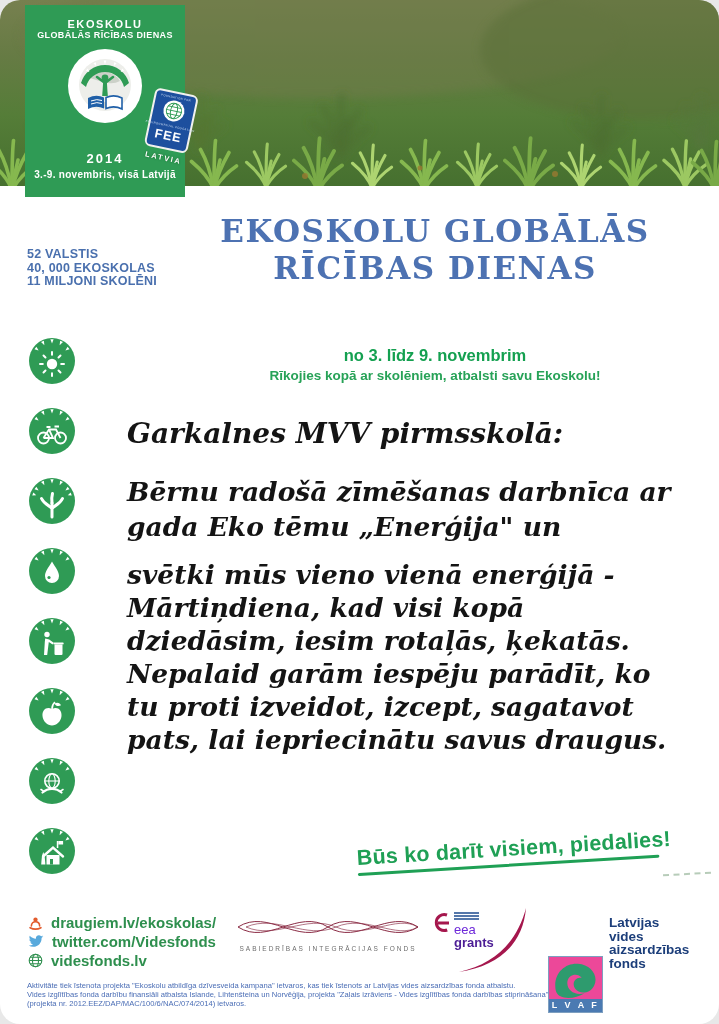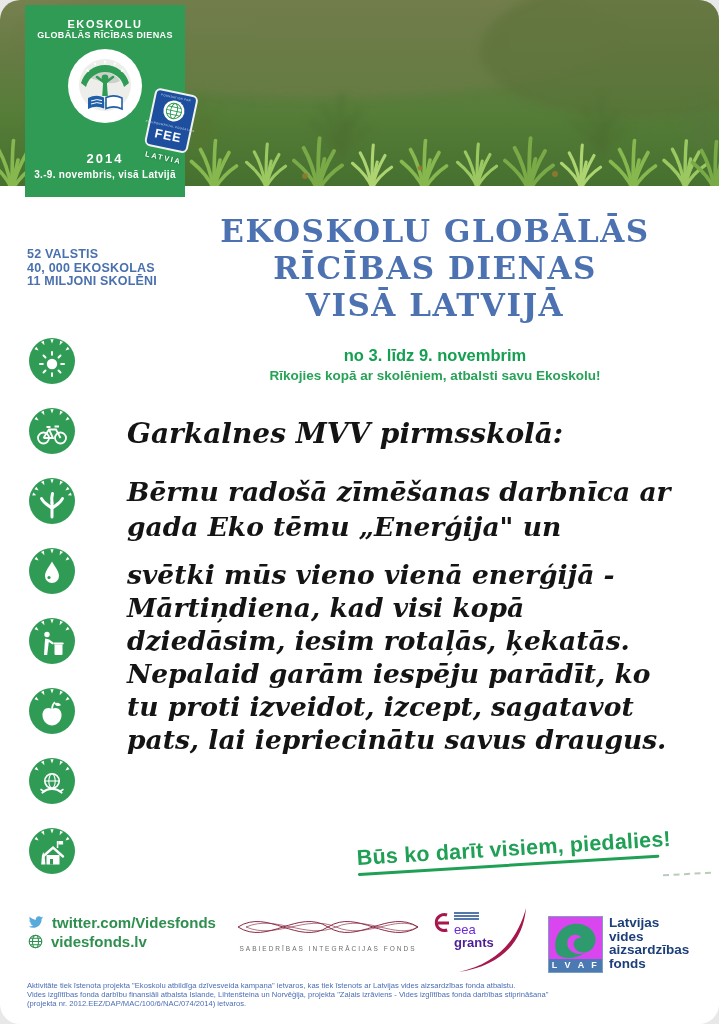--- a/index.html
+++ b/index.html
@@ -63,21 +63,21 @@
   #sif{left:236px;top:914px;width:184px;text-align:center;}
   .sif-name{font-size:6.5px;letter-spacing:2px;color:#6d6d6d;margin-top:1px;white-space:nowrap;}
   #eea{left:433px;top:906px;width:94px;height:70px;}
   .eea-curl{position:absolute;left:0;top:6px;}
   .eea-finelines{position:absolute;left:21px;top:6px;width:25px;}
   .eea-finelines div{height:1.6px;background:#5577aa;margin-bottom:1.6px;}
   .eea-word1{position:absolute;left:21px;top:16px;font-size:13px;font-weight:normal;color:#6d28d9;}
   .eea-word2{position:absolute;left:21px;top:29px;font-size:13px;font-weight:bold;color:#4c1d95;}
   .eea-swoosh{position:absolute;left:24px;top:0;}
   #lvaf{left:548px;top:916px;display:flex;gap:6px;}
-  .lvaf-square{width:55px;height:57px;background:#d946ef;border:1px solid #7d9fc0;position:relative;box-sizing:border-box;}
+  .lvaf-square{width:55px;height:57px;background:#ec4899;border:1px solid #7d9fc0;position:relative;box-sizing:border-box;margin-top:40px;}
   .lvaf-abbr{position:absolute;bottom:0;left:0;right:0;height:13px;background:#4b7ab2;color:#fff;
              font-size:9px;font-weight:bold;letter-spacing:2.5px;text-align:center;line-height:13px;}
   .lvaf-name div{font-size:13.5px;font-weight:bold;color:#1c3e7a;line-height:13.5px;}
 
   
   #fineprint{left:27px;top:982px;width:678px;color:#4a6db5;font-size:7.6px;line-height:8.8px;}
 </style>
 </head>
 <body>
 
@@ -194,21 +194,20 @@
 
   <div class="abs" id="stats">
     <div>52 VALSTIS</div>
     <div>40, 000 EKOSKOLAS</div>
     <div>11 MILJONI SKOLĒNI</div>
   </div>
 
   <div class="abs" id="main-title">
     <div>EKOSKOLU GLOBĀLĀS</div>
     <div>RĪCĪBAS DIENAS</div>
-    <div>VISĀ LATVIJĀ</div>
   </div>
   <div class="abs" id="date-line">no 3. līdz 9. novembrim</div>
   <div class="abs" id="subtitle">Rīkojies kopā ar skolēniem, atbalsti savu Ekoskolu!</div>
 
   <div class="abs" id="icon-col">
     <svg class="eco" viewBox="0 0 46 46">
       <circle cx="23" cy="23" r="23" fill="#2f9b55"></circle>
       <g fill="#fff">
           <path d="M21.4 1.2 L23 5.6 L24.6 1.2 Z"></path>
           <path transform="rotate(-26 23 23)" d="M21.4 1.2 L23 5.6 L24.6 1.2 Z"></path>
@@ -349,20 +348,30 @@
   </div>
 
   <div class="abs" id="cta">
     <div class="cta-text">Būs ko darīt visiem, piedalies!</div>
     <div class="cta-line"></div>
   </div>
   <div class="abs" id="cta-trail"></div>
 
   <div class="abs" id="social">
     <div class="slink">
+      <svg width="15" height="16" viewBox="0 0 16 16">
+        <circle cx="8" cy="4.5" r="2.3" fill="#e25b2d"></circle>
+        <g stroke="#e25b2d" fill="none" stroke-width="1.7" stroke-linecap="round">
+          <path d="M3.6 11.2 c0 -3 2 -4.6 4.4 -4.6 s4.4 1.6 4.4 4.6"></path>
+          <path d="M2.2 13 c3.7 2 7.9 2 11.6 0"></path>
+        </g>
+      </svg>
+      <span>draugiem.lv/ekoskolas/</span>
+    </div>
+    <div class="slink">
       <svg width="16" height="13" viewBox="0 0 17 14">
         <path fill="#58a9dc" d="M16.6 1.7c-.6.3-1.2.5-1.9.6.7-.4 1.2-1 1.4-1.8-.6.4-1.3.7-2.1.8C13.4.6 12.5.2 11.6.2 9.8.2 8.4 1.6 8.4 3.3c0 .2 0 .5.1.7C5.8 3.9 3.4 2.7 1.8.8 1.5 1.3 1.4 1.8 1.4 2.4c0 1.1.6 2 1.4 2.6-.5 0-1-.2-1.5-.4v.1c0 1.5 1.1 2.8 2.5 3.1-.3.1-.5.1-.8.1-.2 0-.4 0-.6-.1.4 1.2 1.6 2.1 2.9 2.2-1.1.8-2.4 1.3-3.9 1.3H.7c1.4.9 3 1.4 4.8 1.4 5.8 0 9-4.8 9-9v-.4c.6-.4 1.2-1 1.6-1.6z"></path>
       </svg>
       <span>twitter.com/Videsfonds</span>
     </div>
     <div class="slink">
       <svg width="15" height="15" viewBox="0 0 15 15">
         <g stroke="#2e8f4e" fill="none" stroke-width="1.1">
           <circle cx="7.5" cy="7.5" r="6.3"></circle>
             <ellipse cx="7.5" cy="7.5" rx="3" ry="6.3"></ellipse>

